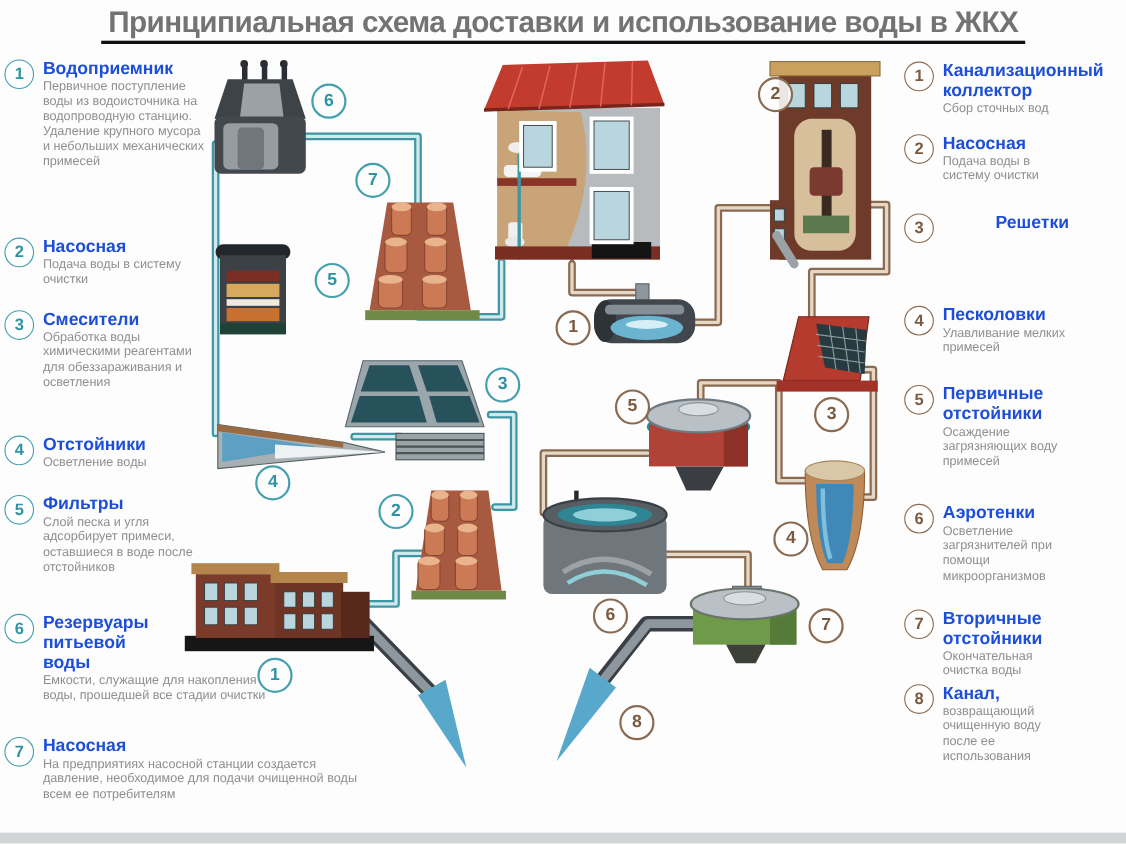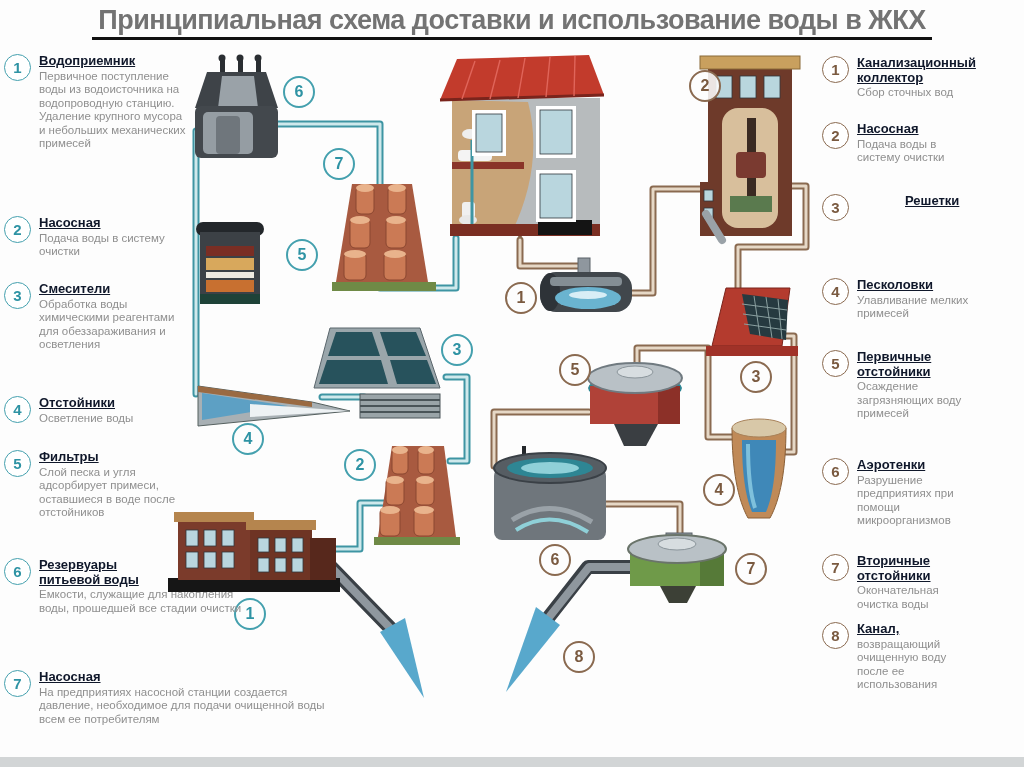--- a/index.html
+++ b/index.html
@@ -7,21 +7,21 @@
          font-family:"Liberation Sans", sans-serif;}
   #title{position:absolute;top:5px;left:0;width:1024px;text-align:center;}
   #title span{display:inline-block;font-size:27px;font-weight:bold;color:#737373;
               border-bottom:3px solid #111;padding:0 6px 1px 6px;letter-spacing:-0.5px;}
   .legend-item{position:absolute;display:flex;gap:8px;align-items:flex-start;}
   .badge{width:25px;height:25px;min-width:25px;border-radius:50%;border:1.6px solid;
          display:flex;align-items:center;justify-content:center;
          font-size:15px;font-weight:bold;background:rgba(255,255,255,.9);}
   .badge.w{border-color:#44a0ae;color:#2e93a4;}
   .badge.s{border-color:#8a6a50;color:#7a5a40;}
-  .ltext .t{font-size:13px;font-weight:bold;color:#0f172a;line-height:1.12;text-decoration:underline;}
+  .ltext .t{font-size:16px;font-weight:bold;color:#1d4ed8;line-height:1.12;}
   .ltext .d{font-size:11.5px;color:#8f8f8f;line-height:1.18;margin-top:1px;}
   .diag-badge{position:absolute;width:28px;height:28px;border-radius:50%;border:2px solid;
         display:flex;align-items:center;justify-content:center;font-size:16px;font-weight:bold;
         background:rgba(253,253,253,.88);}
   .diag-badge.w{border-color:#44a0ae;color:#2e93a4;}
   .diag-badge.s{border-color:#8a6a50;color:#7a5a40;}
   svg{position:absolute;top:0;left:0;}
   .pwo{stroke:#3e95a3;stroke-width:7;fill:none;stroke-linejoin:round;stroke-linecap:round;}
   .pwi{stroke:#cfe9ec;stroke-width:3;fill:none;stroke-linejoin:round;stroke-linecap:round;}
   .pso{stroke:#8a6a50;stroke-width:7;fill:none;stroke-linejoin:round;stroke-linecap:round;}
@@ -373,21 +373,21 @@
     <div class="badge s">5</div>
     <div class="ltext" style="width:110px;">
       <div class="t">Первичные отстойники</div>
       <div class="d">Осаждение загрязняющих воду примесей</div>
     </div>
   </div>
   <div class="legend-item" style="left:822px;top:458px;">
     <div class="badge s">6</div>
     <div class="ltext" style="width:120px;">
       <div class="t">Аэротенки</div>
-      <div class="d">Разрушение предприятиях при помощи микроорганизмов</div>
+      <div class="d">Осветление загрязнителей при помощи микроорганизмов</div>
     </div>
   </div>
   <div class="legend-item" style="left:822px;top:554px;">
     <div class="badge s">7</div>
     <div class="ltext" style="width:110px;">
       <div class="t">Вторичные отстойники</div>
       <div class="d">Окончательная очистка воды</div>
     </div>
   </div>
   <div class="legend-item" style="left:822px;top:622px;">

